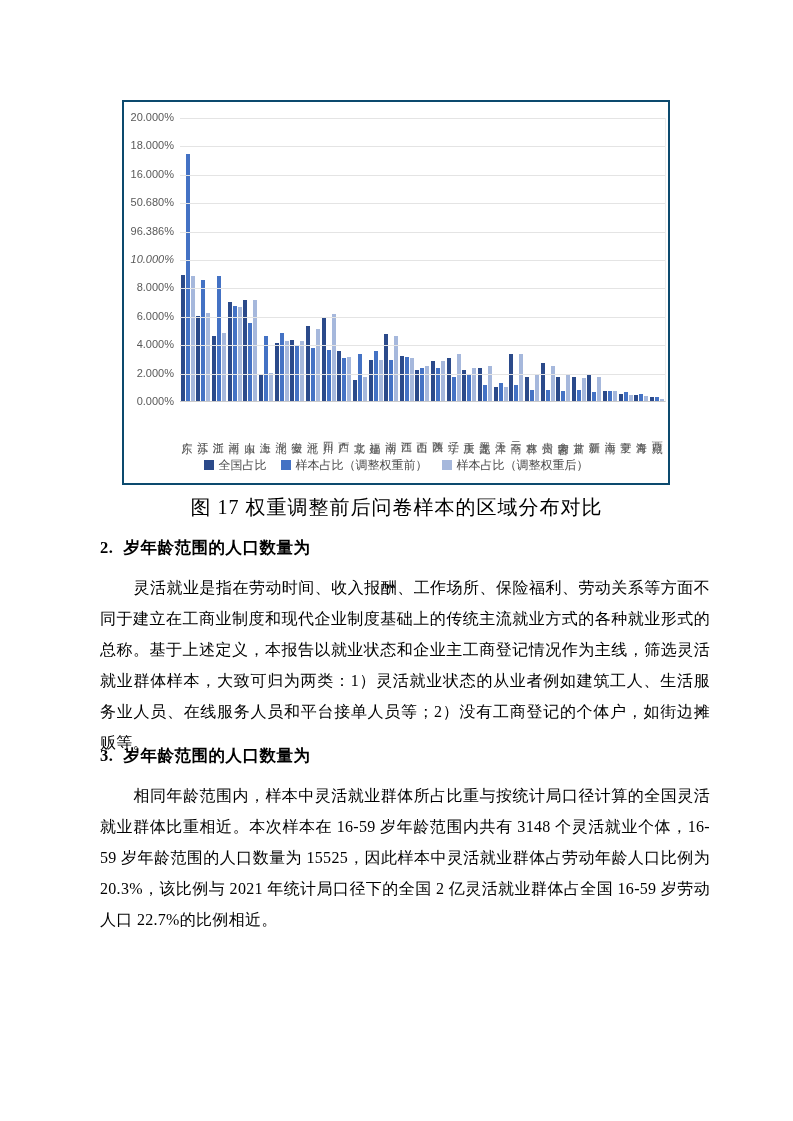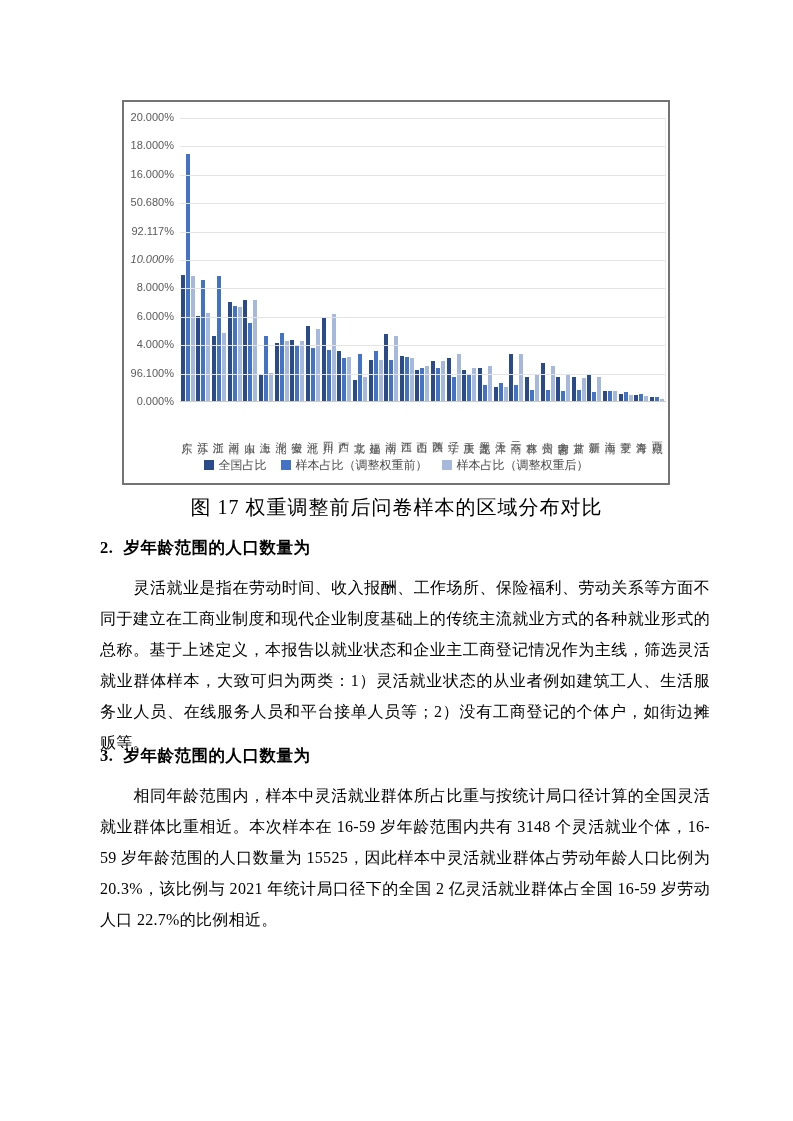--- a/index.html
+++ b/index.html
@@ -2,21 +2,21 @@
 <html><head>
 <meta charset="utf-8">
 <style>
   * { margin:0; padding:0; box-sizing:border-box; }
   html,body { width:793px; height:1121px; background:#ffffff; overflow:hidden;
               font-family:"Liberation Serif", serif; }
   .page { position:relative; width:793px; height:1121px; background:#fff; }
 
   
   .chart-card { position:absolute; left:122px; top:100px; width:548px; height:385px;
-                background:#fff; border:2px solid #737373; }
+                background:#fff; border:2px solid #0c4a6e; }
   .plot-area { position:absolute; left:56px; top:16px; width:486px; height:284px;
                border-bottom:1px solid #c9c9c9; border-right:1px solid #ececec; }
   .gridline { position:absolute; left:0; width:100%; height:1px; background:#e4e4e4; }
   .ylabels { position:absolute; left:0; top:0; width:50px; height:100%; }
   .ylabel { position:absolute; right:0; width:50px; text-align:right;
             font-family:"Liberation Sans", sans-serif; font-size:11px; color:#595959; }
   .groups { position:absolute; left:0; bottom:0; width:100%; height:100%;
             display:flex; align-items:flex-end; }
   .bar-group { flex:1; height:100%; display:flex; align-items:flex-end;
                justify-content:center; gap:1px; }
@@ -51,26 +51,26 @@
 <body>
 
 <div class="page">
 
   <div class="chart-card">
     <div class="ylabels">
         <div class="ylabel" style="top: 9px;">20.000%</div>
         <div class="ylabel" style="top: 37.4px;">18.000%</div>
         <div class="ylabel" style="top: 65.8px;">16.000%</div>
         <div class="ylabel" style="top: 94.2px;">50.680%</div>
-        <div class="ylabel" style="top: 122.6px;">92.117%</div>
+        <div class="ylabel" style="top: 122.6px;">96.386%</div>
         <div class="ylabel" style="top: 151px; font-style: italic;">10.000%</div>
         <div class="ylabel" style="top: 179.4px;">8.000%</div>
         <div class="ylabel" style="top: 207.8px;">6.000%</div>
         <div class="ylabel" style="top: 236.2px;">4.000%</div>
-        <div class="ylabel" style="top: 264.6px;">96.100%</div>
+        <div class="ylabel" style="top: 264.6px;">2.000%</div>
         <div class="ylabel" style="top: 293px;">0.000%</div>
       </div>
     <div class="plot-area">
       <div class="groups">
           <div class="bar-group">
             <span class="bar" style="height: 126.38px; background: rgb(43, 74, 138);"></span>
             <span class="bar" style="height: 247.08px; background: rgb(68, 114, 196);"></span>
             <span class="bar" style="height: 124.96px; background: rgb(166, 184, 220);"></span>
           </div>
           <div class="bar-group">

